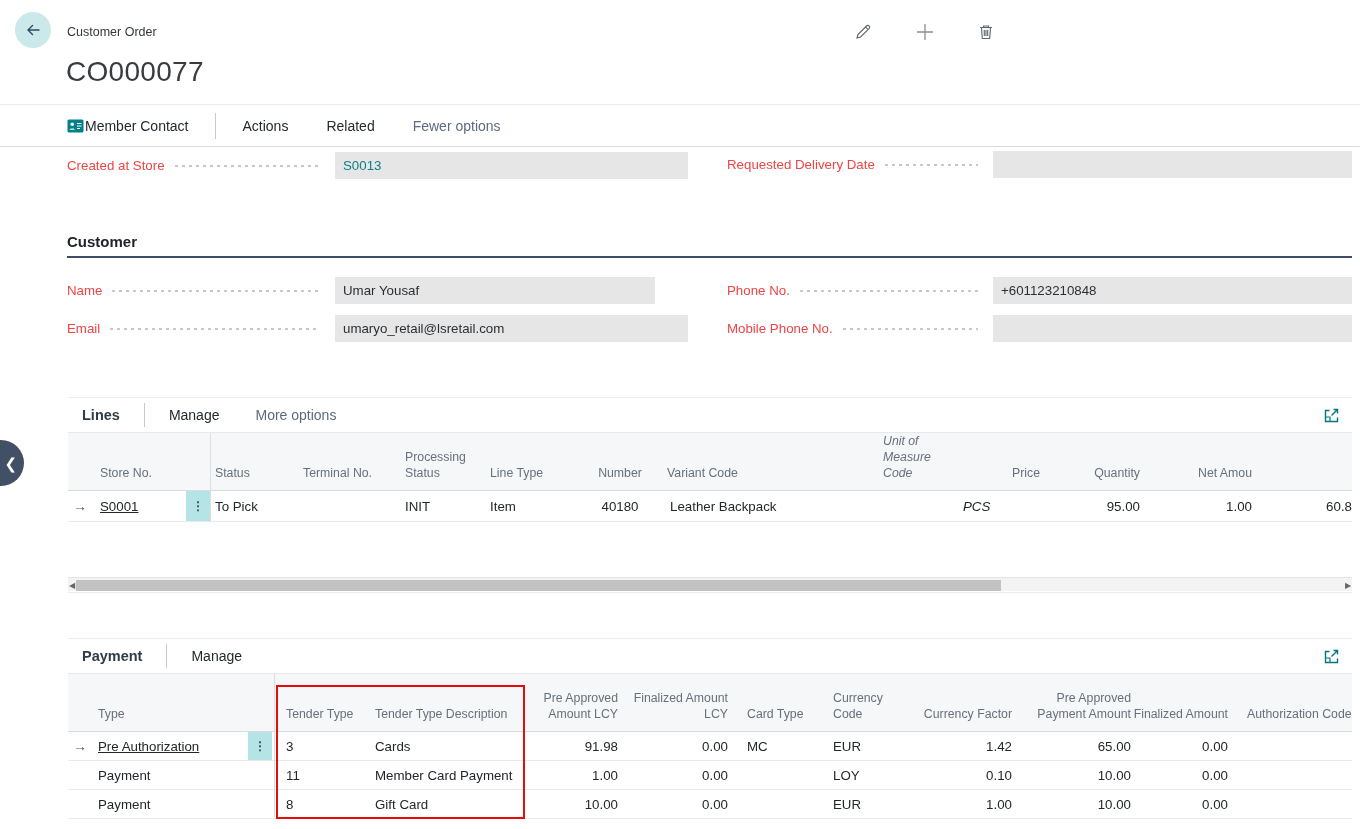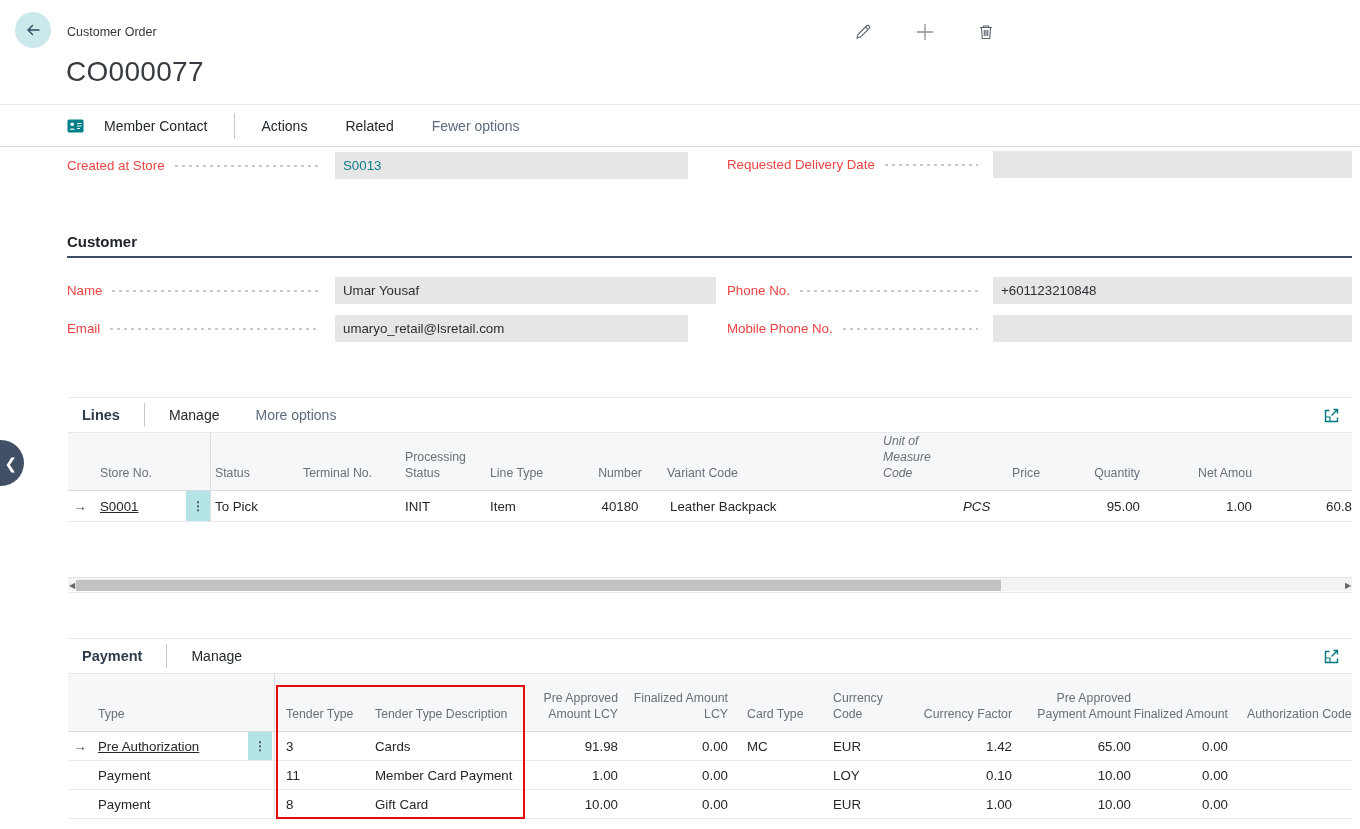--- a/index.html
+++ b/index.html
@@ -12,21 +12,21 @@
               background:#cbe8ea; display:flex; align-items:center; justify-content:center; cursor:pointer; }
   .page-caption { position:absolute; left:67px; top:25px; font-size:12.5px; color:#33373d; }
   .top-icon { position:absolute; top:20px; width:24px; height:24px; display:flex; align-items:center; justify-content:center; cursor:pointer; }
   .icon-edit { left:851px; } .icon-new { left:913px; } .icon-delete { left:974px; }
   .page-title { position:absolute; left:66px; top:56px; font-size:28px; font-weight:400; color:#383c41; letter-spacing:.3px;text-align:center; }
 
   
   .ribbon-top-border { position:absolute; left:0; right:0; top:104px; height:1px; background:#ececec; }
   .ribbon-bottom-border { position:absolute; left:0; right:0; top:146px; height:1px; background:#d9d9d9; }
   .ribbon { position:absolute; left:67px; top:108px; height:36px; display:flex; align-items:center; font-size:14px; color:#24292e; }
-  .ribbon .mitem { display:flex; align-items:center; gap:20px; cursor:pointer; }
+  .ribbon .mitem { display:flex; align-items:center; gap:1px; cursor:pointer; }
   .ribbon .vdiv { width:1px; height:26px; background:#c9c9c9; margin:0 26px 0 27px; }
   .ribbon .plain { margin-right:38px; cursor:pointer; }
   .ribbon .muted { color:#5c6b80; cursor:pointer; }
 
   
   .field-label-wrap { position:absolute; height:27px; display:flex; align-items:center; }
   .flabel { font-size:13.3px; color:#ef4444; white-space:nowrap; padding-right:8px; }
   .leader { flex:1 1 auto; height:4px; align-self:center;
             background-image:radial-gradient(circle, #c6c6c6 1.1px, transparent 1.4px);
             background-size:7px 4px; background-repeat:repeat-x; background-position:0 50%; margin-right:10px; }
@@ -162,21 +162,21 @@
     <span></span>
   </div>
 
   <div class="group-heading">Customer</div>
   <div class="group-underline"></div>
 
   <div class="field-label-wrap" style="left:67px; top:277px; width:263px;">
     <span class="flabel">Name</span>
     <div class="leader"></div>
   </div>
-  <div class="fieldbox" style="left:335px; top:277px; width:381px;">
+  <div class="fieldbox" style="left:335px; top:277px; width:320px;">
     <span>Umar Yousaf</span>
   </div>
 
   <div class="field-label-wrap" style="left:727px; top:277px; width:261px;">
     <span class="flabel">Phone No.</span>
     <div class="leader"></div>
   </div>
   <div class="fieldbox" style="left:993px; top:277px; width:359px;">
     <span>+601123210848</span>
   </div>

